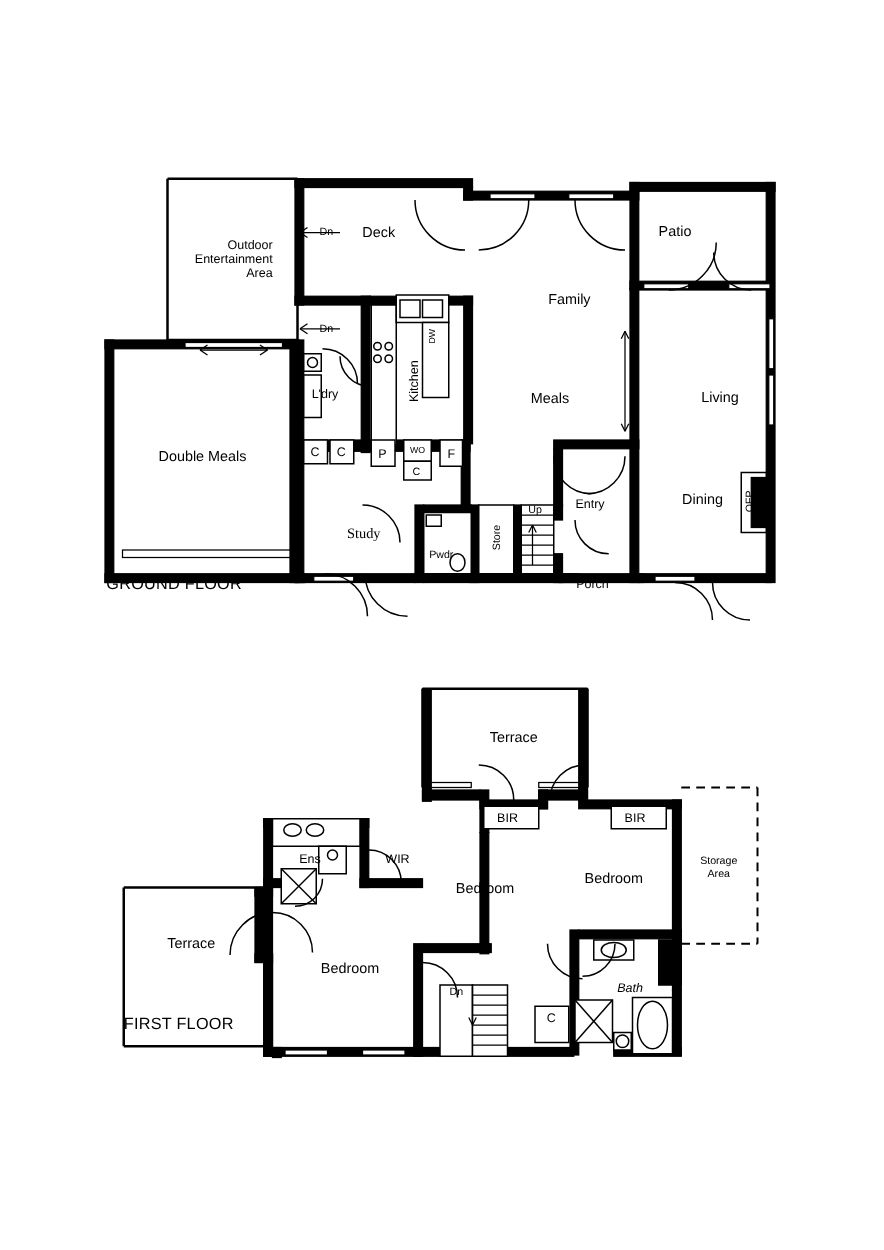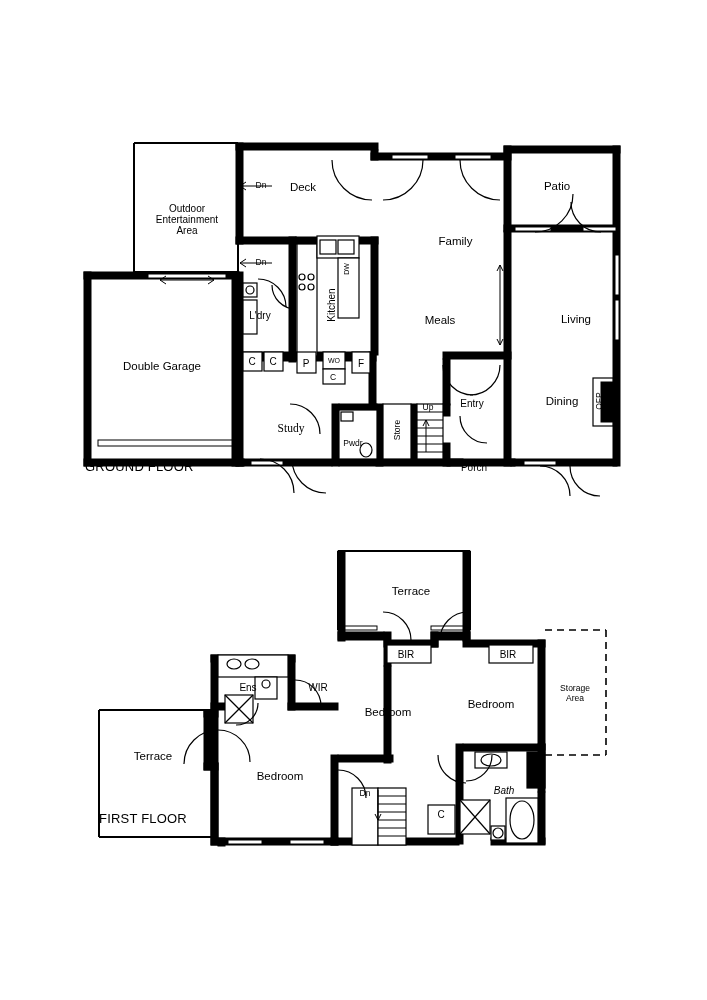--- a/index.html
+++ b/index.html
@@ -348,30 +348,30 @@
         <path d="M378,820 L375,814"></path>
         <path d="M378,820 L381,814"></path>
     </g>
   </g>
 </svg>
 
 <div>
 
   <div class="lbl left floor-title" style="left:85px; top:460px;">GROUND FLOOR</div>
 
-  <div class="lbl center room-sm" style="left:187px; top:220px;">Outdoor<br>Entertainment<br>Area</div>
+  <div class="lbl center room-sm" style="left:187px; top:208px;text-align:right;">Outdoor<br>Entertainment<br>Area</div>
   <div class="lbl center room" style="left:303px; top:187px;">Deck</div>
-  <div class="lbl center room" style="left:557px; top:186px;">Patio</div>
+  <div class="lbl center room" style="left:540px; top:186px;">Patio</div>
   <div class="lbl center room" style="left:440px; top:241px;padding-left:31px;">Family</div>
   <div class="lbl center room" style="left:562px; top:319px;padding-left:28px;">Living</div>
   <div class="lbl center room" style="left:440px; top:320px;">Meals</div>
   <div class="lbl center room-sm vert" style="left:332px; top:305px; transform:translate(-50%,-50%) rotate(-90deg);">Kitchen</div>
   <div class="lbl center room-xxs vert" style="left:347px; top:269px; transform:translate(-50%,-50%) rotate(-90deg);">DW</div>
   <div class="lbl center room-sm" style="left:260px; top:316px;">L'dry</div>
-  <div class="lbl center room" style="left:162px; top:366px;">Double Garage</div>
+  <div class="lbl center room" style="left:162px; top:366px;">Double Meals</div>
   <div class="lbl center room" style="left:291px; top:428px;font-family:Liberation Serif, serif;">Study</div>
   <div class="lbl center room-xs" style="left:353px; top:444px;">Pwdr</div>
   <div class="lbl center room-xs vert" style="left:398px; top:430px; transform:translate(-50%,-50%) rotate(-90deg);">Store</div>
   <div class="lbl center room-sm" style="left:472px; top:404px;">Entry</div>
   <div class="lbl center room-sm" style="left:474px; top:468px;">Porch</div>
   <div class="lbl center room" style="left:562px; top:401px;">Dining</div>
 
   <div class="lbl center room-xs" style="left:261px; top:186px;">Dn</div>
   <div class="lbl center room-xs" style="left:261px; top:263px;">Dn</div>
   <div class="lbl center room-xs" style="left:428px; top:408px;">Up</div>

